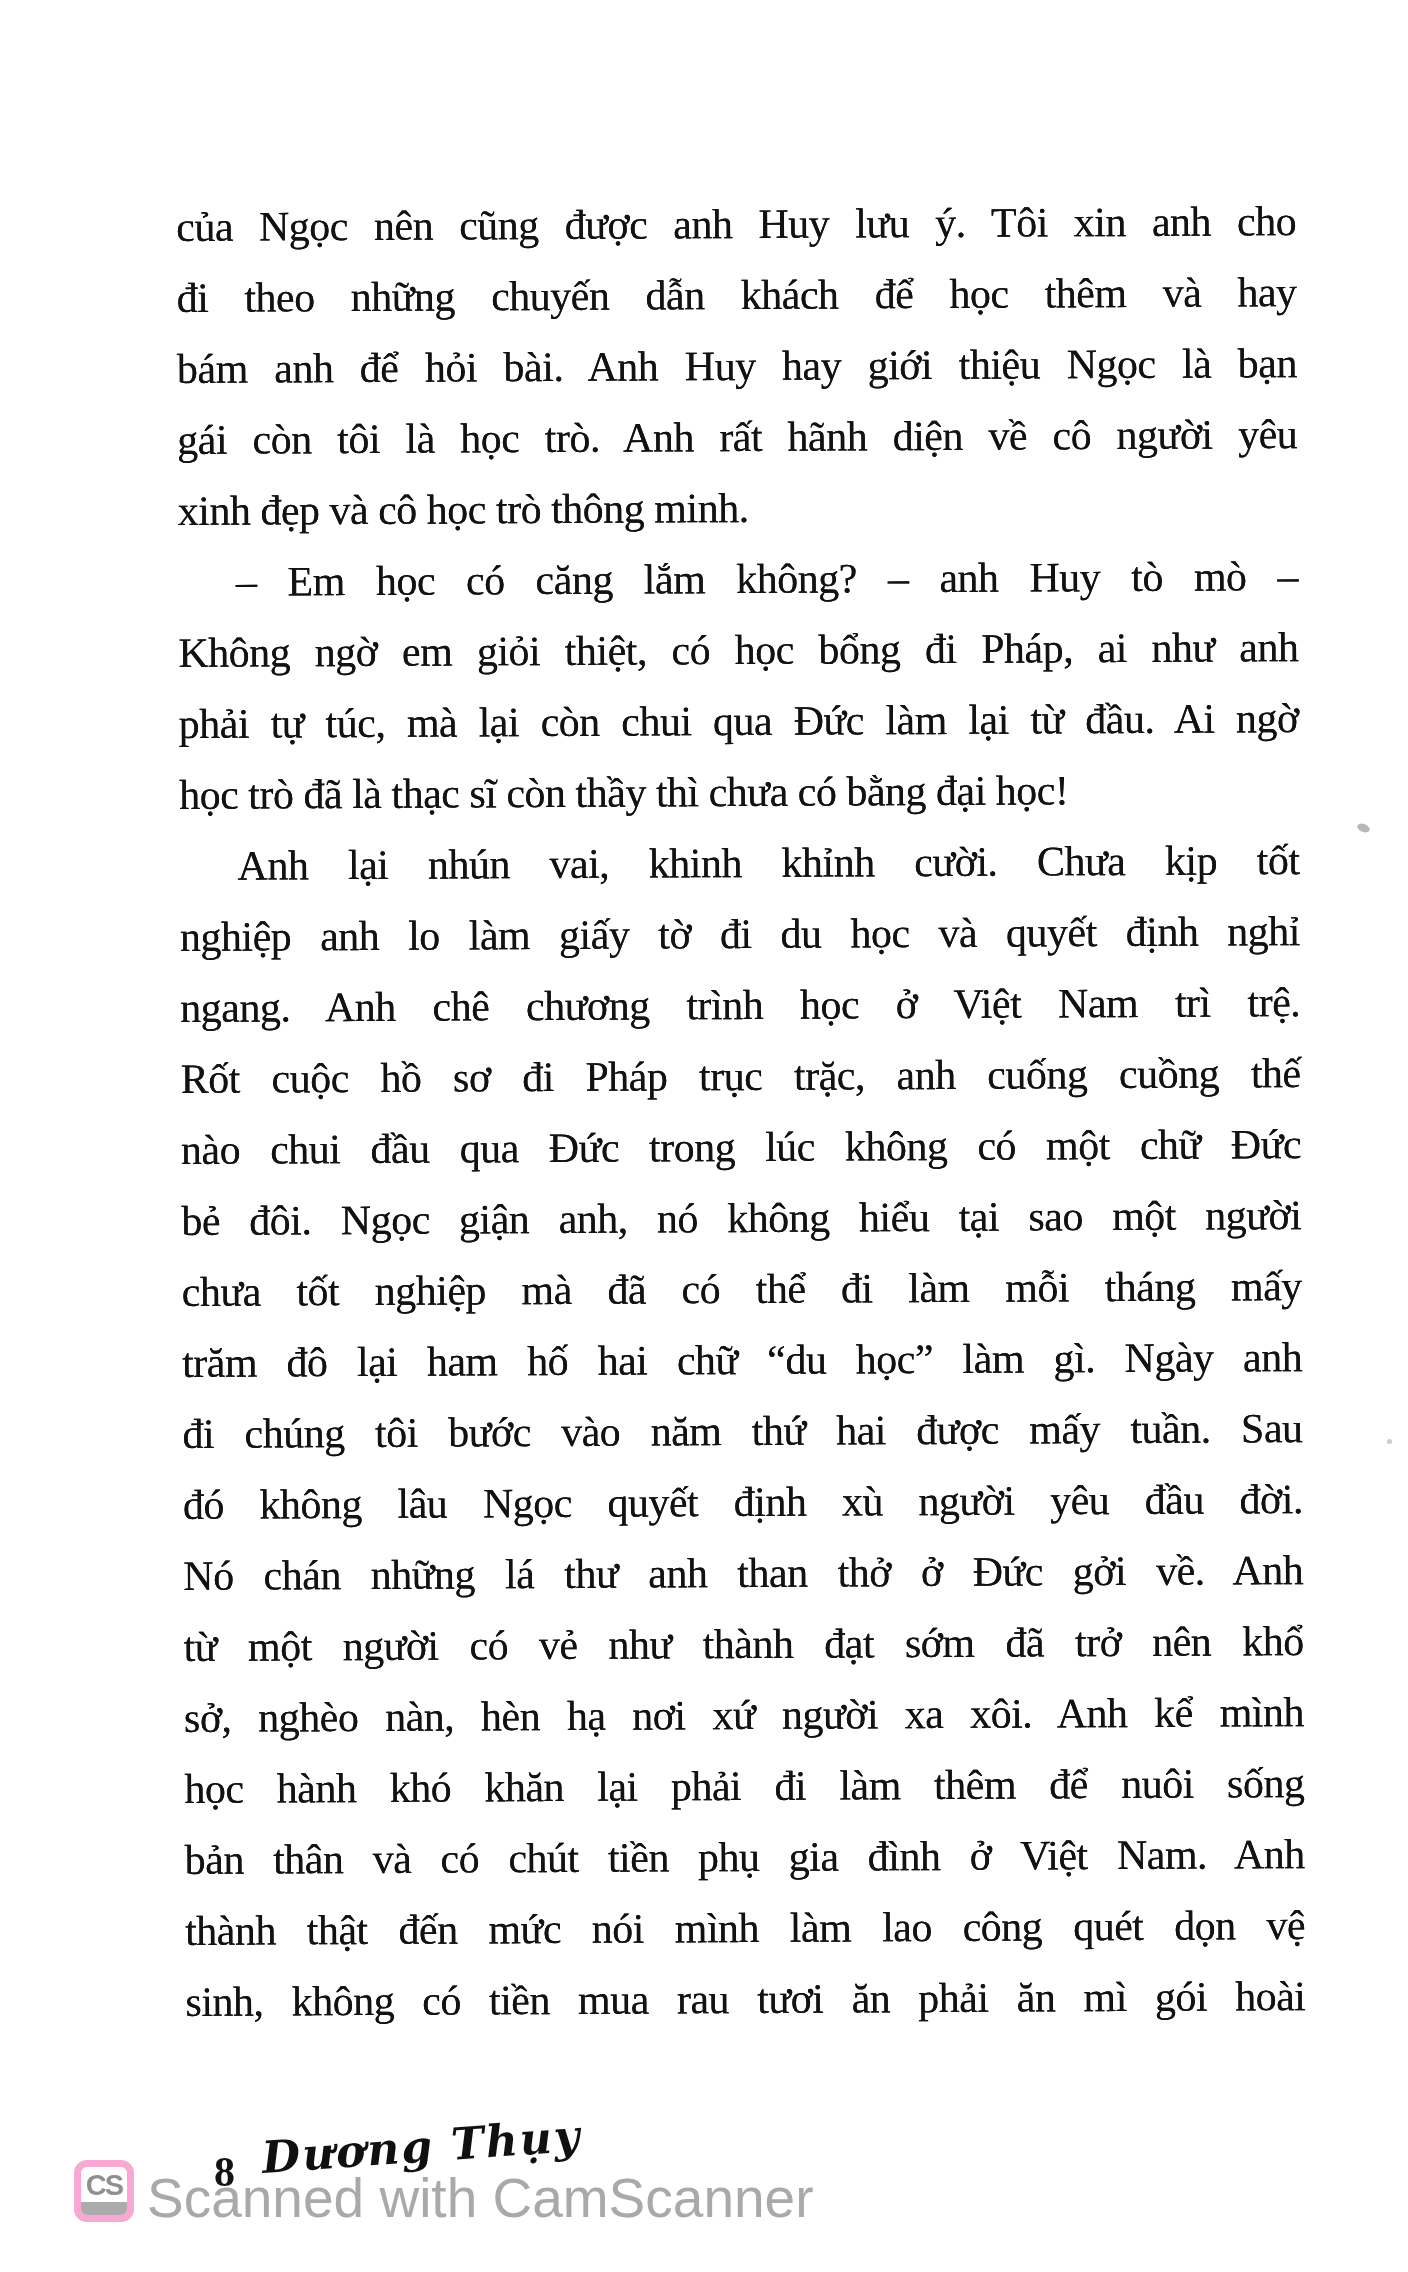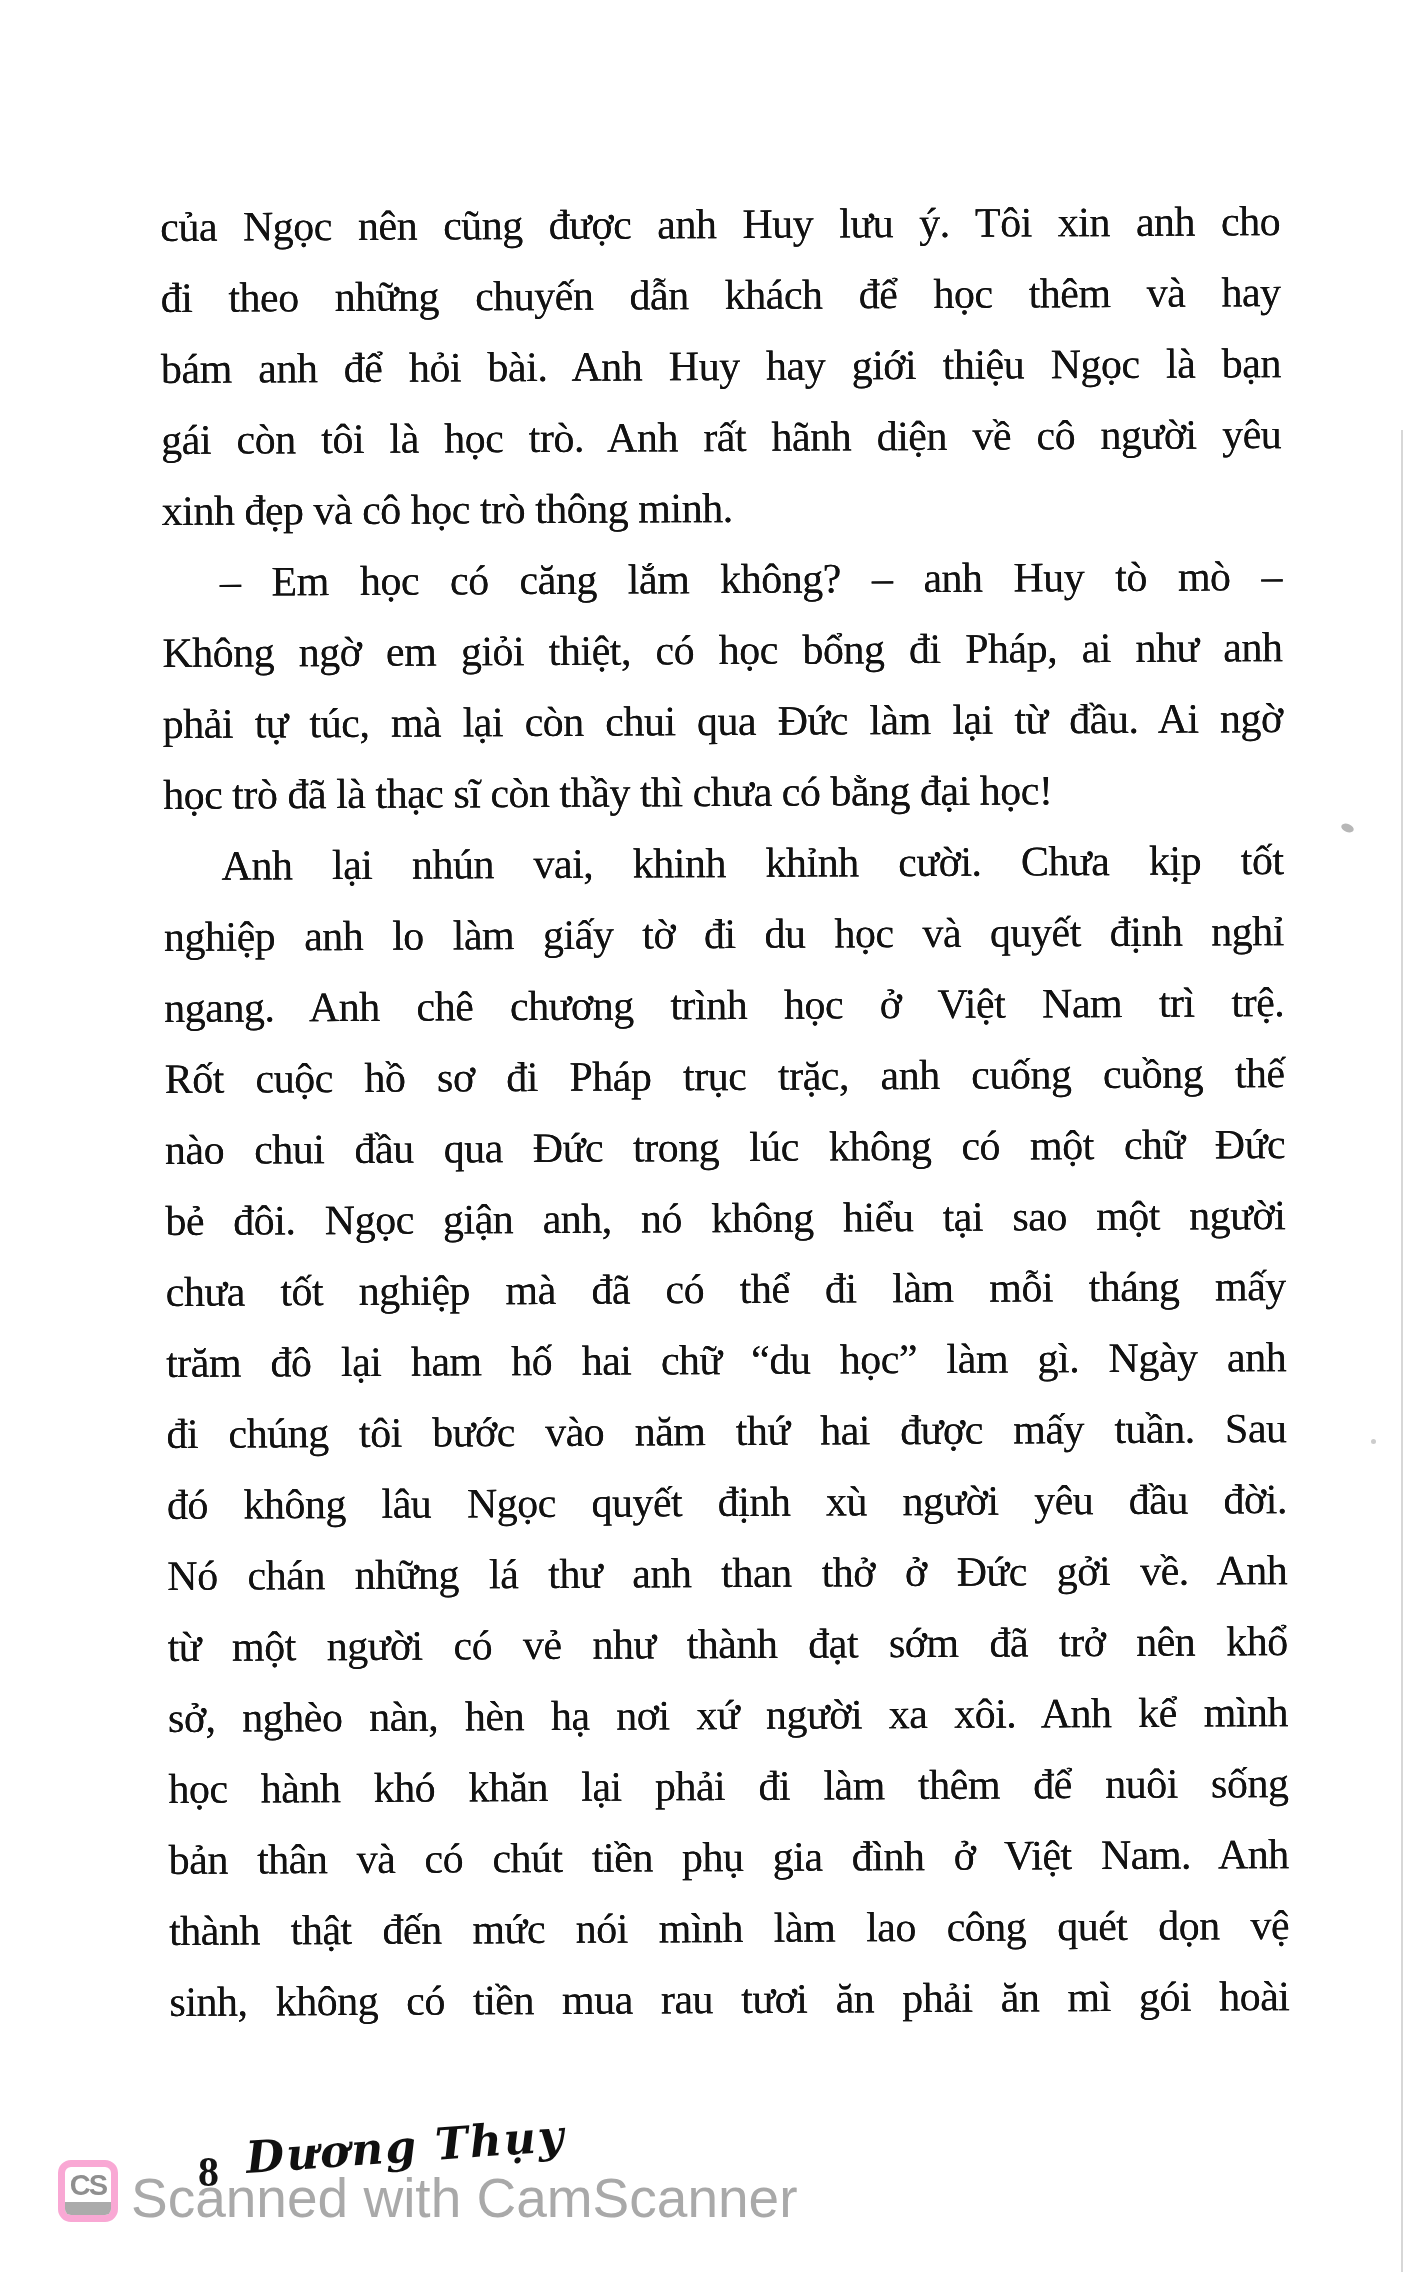--- a/index.html
+++ b/index.html
@@ -3,21 +3,21 @@
 <meta charset="utf-8">
 <style>
   html, body { margin: 0; padding: 0; }
   body {
     width: 1408px; height: 2272px;
     background: #ffffff;
     position: relative;
     overflow: hidden;
     font-family: "Liberation Serif", "DejaVu Serif", serif;
   }
-  .page { position: absolute; inset: 0; }
+  .page { position: absolute; inset: 0; margin-left: 16px; }
 
   
   .text-block {
     position: absolute;
     left: 160px; top: 192px;
     width: 1120px;
     color: #121212;
     transform: rotate(-0.3deg);
     transform-origin: 0 0;
     text-shadow: 0 0 0.5px #1a1a1a;

